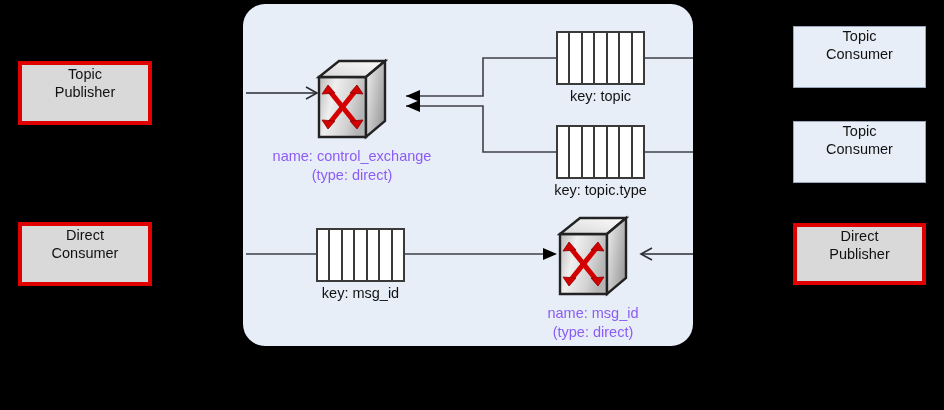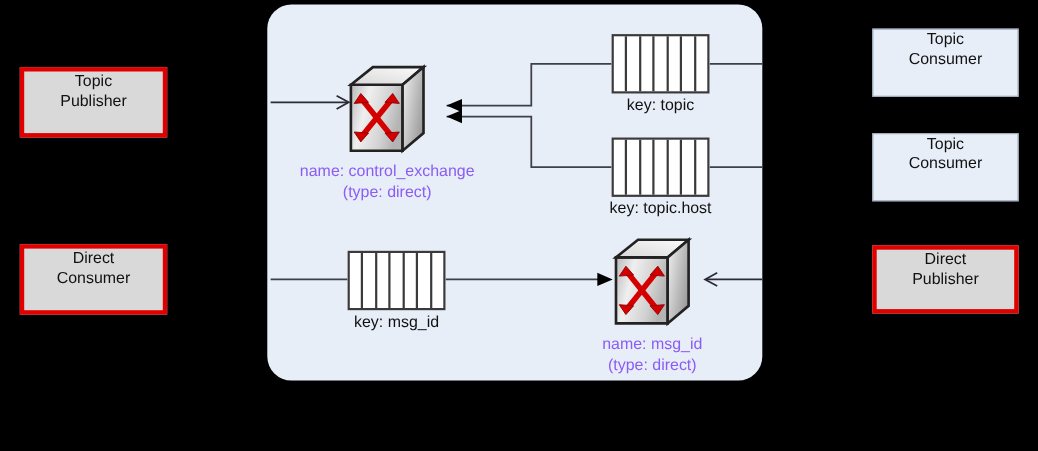--- a/index.html
+++ b/index.html
@@ -128,21 +128,21 @@
   <div class="queue" style="left:556px;top:125px;width:89px;height:54px;">
     <div class="qbox" style="width:89px;height:54px;">
       <i></i>
         <i></i>
         <i></i>
         <i></i>
         <i></i>
         <i></i>
         <i></i>
     </div>
-    <div class="qlabel" style="top:57px;">key: topic.host</div>
+    <div class="qlabel" style="top:57px;">key: topic.type</div>
   </div>
 
   <div class="queue" style="left:316px;top:228px;width:89px;height:54px;">
     <div class="qbox" style="width:89px;height:54px;">
       <i></i>
         <i></i>
         <i></i>
         <i></i>
         <i></i>
         <i></i>

